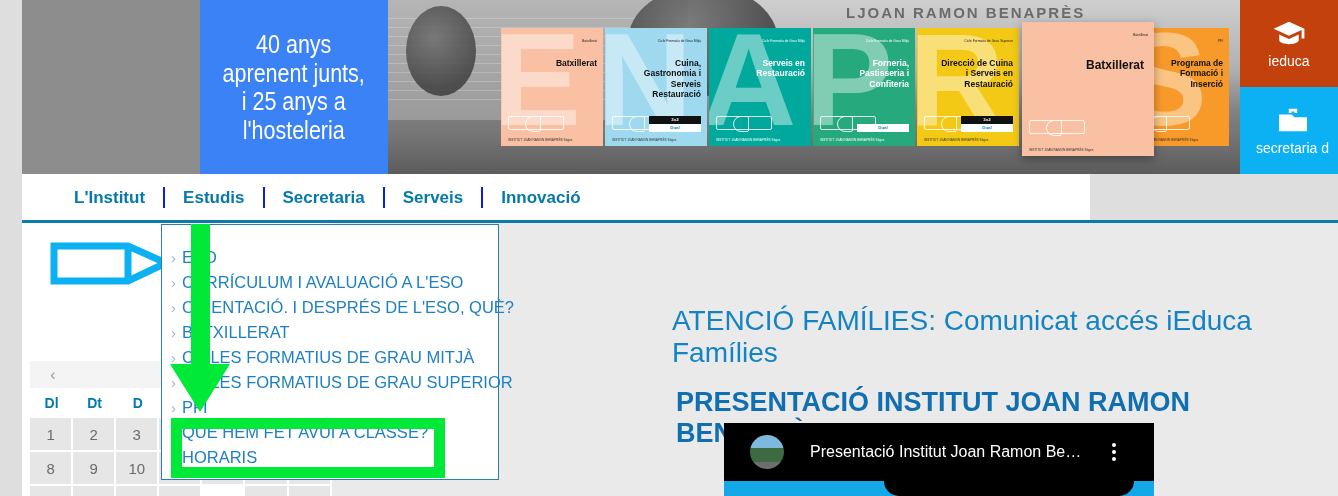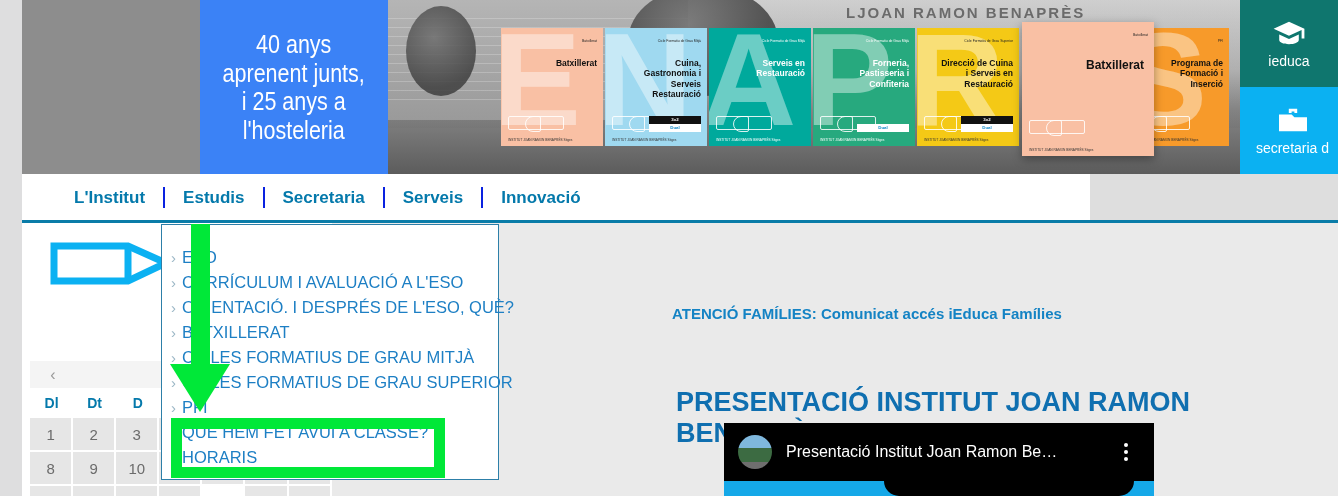--- a/index.html
+++ b/index.html
@@ -108,21 +108,21 @@
   }
   .poster.front .ptitle { font-size:12px; top:36px; right:10px; width:100px; }
   .poster.front .plogo { bottom:22px; }
 
   
   .sidebtn {
     position: absolute; right: 0; width: 98px; height: 87px;
     color: #fff; display: flex; flex-direction: column;
     align-items: center; justify-content: center; gap: 2px; cursor: pointer;
   }
-  .sidebtn.top { top: 0; background: #0f766e; }
+  .sidebtn.top { top: 0; background: #c2410c; }
   .sidebtn.bot { top: 87px; background: #0bb1f2; padding-left: 7px; }
   .sidebtn .lbl { font-size: 14px; white-space: nowrap; }
   .sidebtn svg { width: 34px; height: 28px; fill: #fff; }
 
   
   .navwrap {
     position: absolute; left: 22px; top: 174px; width: 1068px; height: 47px;
     background: #fff;
   }
   .nav {
@@ -164,33 +164,33 @@
   .cal-row div {
     width: 43.1px; height: 32px; background: #e6e6e6; color: #6b6b6b;
     font-size: 15px; display: flex; align-items: center; justify-content: center;
     border-right: 2px solid #fff;
   }
   .cal-row div.blank { background: #fff; }
 
   
   .notice {
     position: absolute; left: 672px; top: 305px; width: 620px;
-    color: #1483c4; font-size: 15px; font-weight: bold;
+    color: #1483c4; font-size: 28px;
   }
   .pres-title {
     position: absolute; left: 676px; top: 387px; width: 620px;
     color: #0f6fb0; font-size: 27px; font-weight: 700;
   }
 
   
   .yt {
     position: absolute; left: 724px; top: 423px; width: 430px; height: 73px;
     background: #000; overflow: hidden;
   }
-  .yt .bar { position:absolute; left:0; top:0; width:426px; height:58px; display:flex; align-items:center; padding:0 14px; }
+  .yt .bar { position:absolute; left:0; top:0; width:426px; height:58px; display:flex; align-items:center; padding:0 26px;gap:12px; }
   .yt .avatar {
     width: 34px; height: 34px; border-radius: 50%;
     background: linear-gradient(180deg,#7fb8dd 0 38%, #3c6b42 38% 78%, #6e6e6e 78% 100%);
     flex: 0 0 34px;
   }
   .yt .vtitle { color: #fff; font-size: 16px; margin-left: 14px; flex: 1; white-space: nowrap; overflow: hidden; }
   .yt .kebab { width: 20px; display:flex; flex-direction:column; align-items:center; gap:3px; cursor:pointer; }
   .yt .kebab i { width: 4px; height: 4px; background: #fff; border-radius: 50%; display:block; }
   .yt .thumb {
     position:absolute; left:0; top:58px; width:430px; height:15px;

